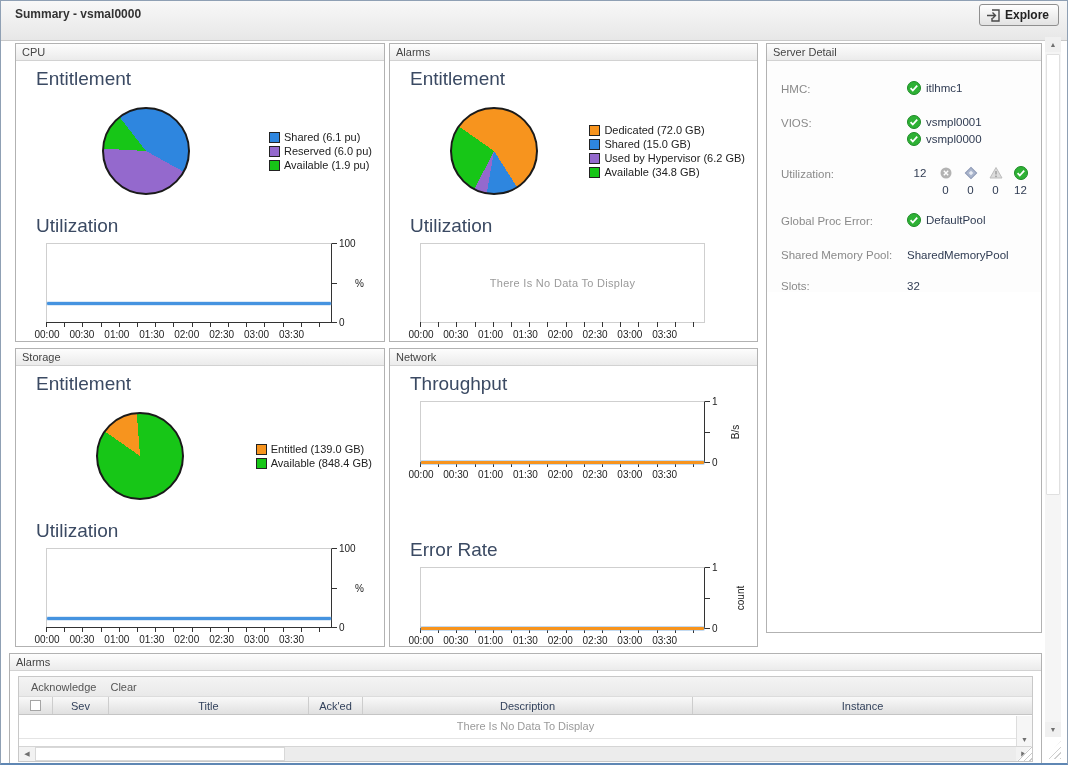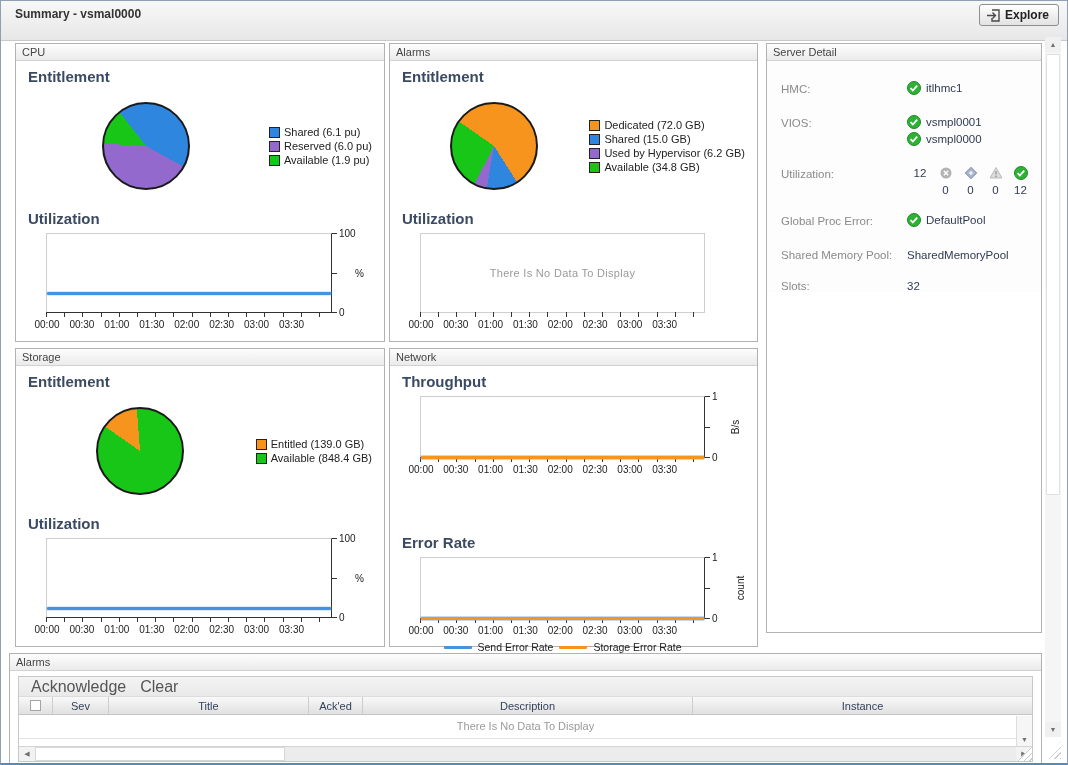--- a/index.html
+++ b/index.html
@@ -22,21 +22,21 @@
   .panel { position:absolute; border:1px solid #b2b2b2; background:#fff; }
   .panel-header { height:17px; line-height:16px; background:linear-gradient(#fdfdfd,#ebebeb);
                   border-bottom:1px solid #d2d2d2; font-size:11px; color:#444; padding-left:6px; }
   #panel-cpu     { left:14px;  top:42px;  width:370px; height:299px; }
   #panel-memory  { left:388px; top:42px;  width:369px; height:299px; }
   #panel-server  { left:765px; top:42px;  width:276px; height:590px; }
   #panel-storage { left:14px;  top:347px; width:370px; height:299px; }
   #panel-network { left:388px; top:347px; width:369px; height:299px; }
   #panel-alarms  { left:8px;   top:652px; width:1033px; height:112px; }
 
-  h2.sect { margin:7px 0 4px 12px; font-size:15px; font-weight:bold; color:#3b4a63; }
+  h2.sect { margin:7px 0 4px 20px; font-size:19px; font-weight:normal; color:#3b4a63; }
 
   
   .pie-row { display:flex; align-items:center; height:114px; padding:0 12px 0 8px; }
   .pie-wrap { flex:1; display:flex; justify-content:center; }
   .pie { width:88px; height:88px; border-radius:50%; border:2px solid #1a1a1a; }
   .pie-legend { font-size:11px; color:#222; }
   .pl-item { display:flex; align-items:center; margin:2px 0; white-space:nowrap; }
   .pl-swatch { width:11px; height:11px; border:1px solid #222; margin-right:4px; flex:0 0 11px; }
 
   
@@ -78,21 +78,21 @@
   .sd-vline { display:flex; align-items:center; gap:5px; margin-bottom:3px; }
   .status-icon { width:14px; height:14px; flex:0 0 14px; }
   .part-grid { display:grid; grid-template-columns:26px 25px 25px 25px 25px; row-gap:4px;
                align-items:center; justify-items:center; font-size:11.5px; color:#2f3b52; }
 
   
   #panel-alarms .panel-body { position:relative; height:94px; }
   .alarms-table { position:absolute; left:8px; right:8px; top:5px; bottom:3px;
                   border:1px solid #c8c8c8; background:#fff; }
   .alarm-toolbar { height:20px; background:linear-gradient(#f4f4f4,#e9e9e9); border-bottom:1px solid #dcdcdc;
-                   display:flex; align-items:center; gap:14px; padding-left:12px; font-size:16px; color:#555; }
+                   display:flex; align-items:center; gap:14px; padding-left:12px; font-size:11px; color:#555; }
   .tool-btn { cursor:pointer; }
   .alarm-headrow { height:18px; background:linear-gradient(#f9f9f9,#e0e0e0);
                    border-bottom:1px solid #c5c5c5; display:flex; font-size:11px; color:#33425c; }
   .ah-col { border-right:1px solid #cdcdcd; display:flex; align-items:center; justify-content:center; }
   .ah-cb { flex:0 0 34px; } .ah-sev { flex:0 0 56px; } .ah-title { flex:0 0 200px; }
   .ah-acked { flex:0 0 54px; } .ah-desc { flex:0 0 330px; } .ah-inst { flex:1; border-right:none; }
   .cb { width:11px; height:11px; border:1px solid #a5a5a5; background:#fff; }
   .alarm-body { height:24px; position:relative; border-bottom:1px solid #e4e4e4; }
   .alarm-empty { position:absolute; left:0; right:0; top:5px; text-align:center;
                  font-size:11px; color:#9a9a9a; }

